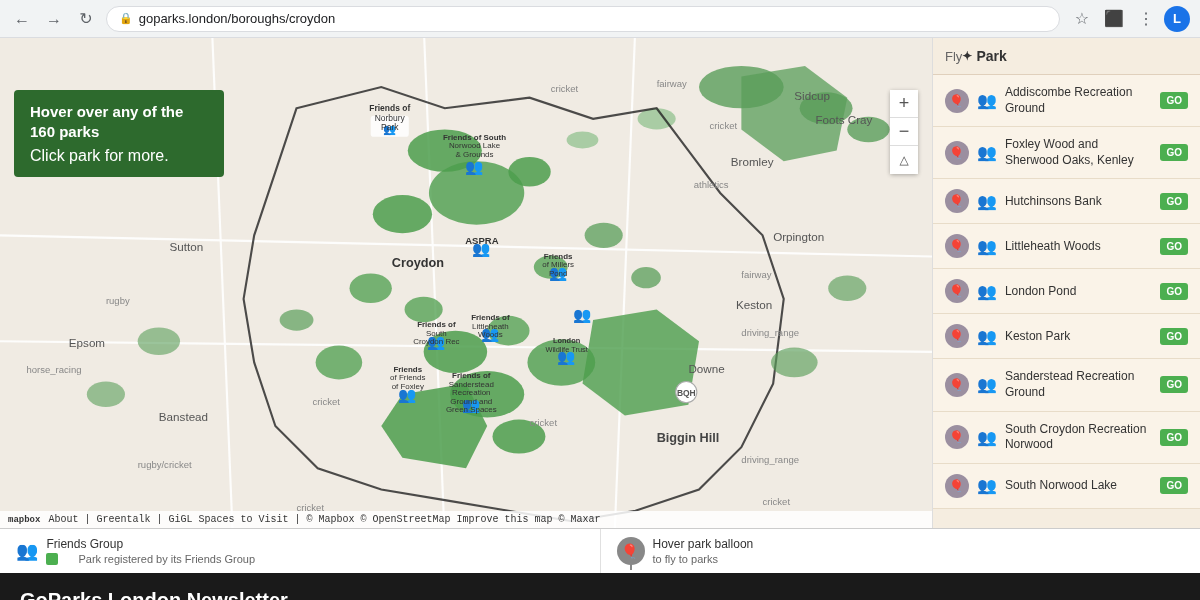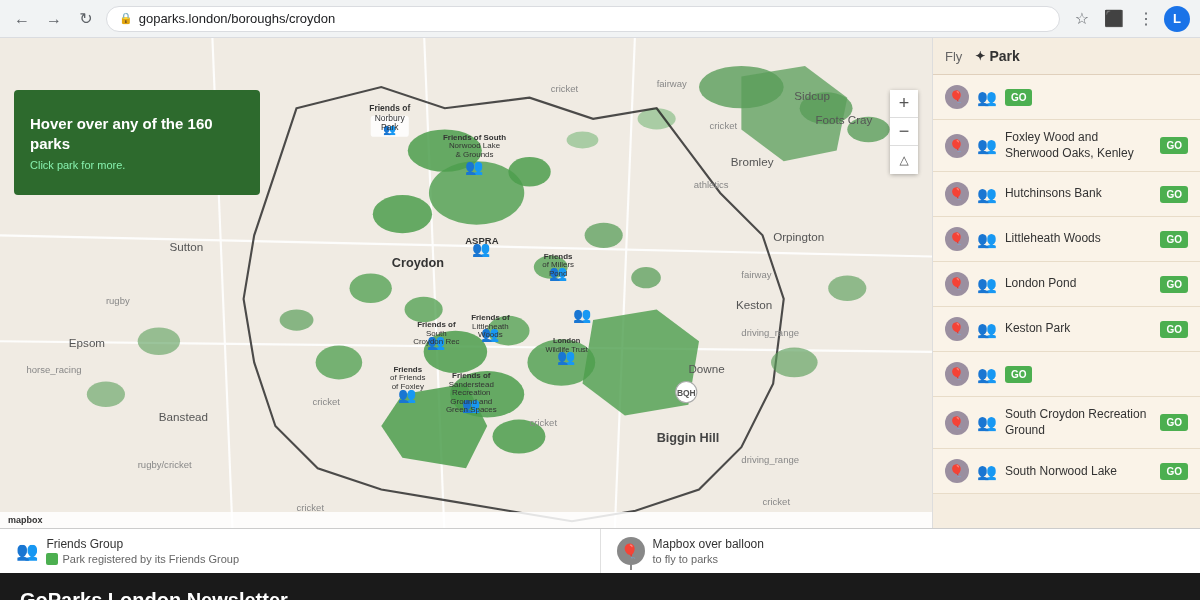--- a/index.html
+++ b/index.html
@@ -91,34 +91,34 @@
       background: #f0ebe3;
     }
 
     
     .hover-tooltip {
       position: absolute;
       top: 52px;
       left: 14px;
       background: #2d6a2d;
       color: white;
-      padding: 24px 16px;
+      padding: 12px 16px;
       border-radius: 4px;
-      width: 246px;
+      width: 210px;
       z-index: 10;
     }
     .hover-tooltip .title {
       font-size: 15px;
       font-weight: bold;
       line-height: 1.3;
       margin-bottom: 6px;
     }
     .hover-tooltip .subtitle {
-      font-size: 11px;
-      color: #86efac;
+      font-size: 16px;
+      color: #ffffff;
     }
 
     
     .map-controls {
       position: absolute;
       top: 52px;
       right: 14px;
       z-index: 10;
       display: flex;
       flex-direction: column;
@@ -144,20 +144,21 @@
       bottom: 0;
       left: 0;
       right: 0;
       background: rgba(255,255,255,0.85);
       padding: 3px 8px;
       font-size: 10px;
       color: #333;
       display: flex;
       align-items: center;
       gap: 8px;
+      font-family: Liberation Mono, monospace;
     }
     .mapbox-logo {
       font-size: 9px;
       font-weight: bold;
       color: #333;
     }
 
     
     .map-svg {
       width: 100%;
@@ -173,21 +174,21 @@
       display: flex;
       flex-direction: column;
       border-left: 1px solid #ddd;
       height: 490px;
     }
     .panel-header {
       background: #f5ede0;
       padding: 10px 12px;
       display: flex;
       align-items: center;
-      gap: 13px;
+      gap: 0;
       border-bottom: 1px solid #e0d0bc;
       flex-shrink: 0;
     }
     .panel-header-fly {
       font-size: 13px;
       color: #666;
     }
     .panel-header-park {
       font-size: 14px;
       font-weight: bold;
@@ -281,21 +282,21 @@
     .legend-title {
       font-size: 12px;
       font-weight: normal;
       color: #333;
     }
     .legend-subtitle {
       font-size: 11px;
       color: #666;
       display: flex;
       align-items: center;
-      gap: 4px;
+      gap: 20px;
     }
     .legend-green-square {
       width: 12px; height: 12px;
       background: #4caf50;
       border-radius: 2px;
       flex-shrink: 0;
     }
 
     
     .balloon-legend {
@@ -523,37 +524,39 @@
         </div>
 
         <div class="map-controls">
           <button class="map-ctrl-btn">+</button>
           <button class="map-ctrl-btn">−</button>
           <button class="map-ctrl-btn" style="font-size:12px;">△</button>
         </div>
 
         <div class="map-attribution">
           <span class="mapbox-logo">mapbox</span>
+          <span>About | Greentalk | GiGL Spaces to Visit | © Mapbox © OpenStreetMap  Improve this map © Maxar</span>
         </div>
       </div>
     </div>
 
     <div class="right-panel">
       <div class="panel-header">
         <span class="panel-header-fly">Fly</span>
         <div class="panel-header-park">
           <span class="park-icon-small">✦</span>
           <span>Park</span>
         </div>
       </div>
       <div class="panel-scroll-container">
 
       <div class="park-item">
       <div class="balloon-icon" style="background: #9b8fa0;">🎈</div>
       <span class="park-group-icon">👥</span>
+      <span class="park-name">Addiscombe Recreation Ground</span>
       <span class="go-badge">GO</span>
     </div>
           <div class="park-item">
       <div class="balloon-icon" style="background: #9b8fa0;">🎈</div>
       <span class="park-group-icon">👥</span>
       <span class="park-name">Foxley Wood and Sherwood Oaks, Kenley</span>
       <span class="go-badge">GO</span>
     </div>
           <div class="park-item">
       <div class="balloon-icon" style="background: #9b8fa0;">🎈</div>
@@ -575,26 +578,27 @@
     </div>
           <div class="park-item">
       <div class="balloon-icon" style="background: #9b8fa0;">🎈</div>
       <span class="park-group-icon">👥</span>
       <span class="park-name">Keston Park</span>
       <span class="go-badge">GO</span>
     </div>
           <div class="park-item">
       <div class="balloon-icon" style="background: #9b8fa0;">🎈</div>
       <span class="park-group-icon">👥</span>
-      <span class="go-badge">GO</span>
-    </div>
-          <div class="park-item">
-      <div class="balloon-icon" style="background: #9b8fa0;">🎈</div>
-      <span class="park-group-icon">👥</span>
-      <span class="park-name">South Croydon Recreation Ground</span>
+      <span class="park-name">Sanderstead Recreation Ground</span>
+      <span class="go-badge">GO</span>
+    </div>
+          <div class="park-item">
+      <div class="balloon-icon" style="background: #9b8fa0;">🎈</div>
+      <span class="park-group-icon">👥</span>
+      <span class="park-name">South Croydon Recreation Norwood</span>
       <span class="go-badge">GO</span>
     </div>
           <div class="park-item">
       <div class="balloon-icon" style="background: #9b8fa0;">🎈</div>
       <span class="park-group-icon">👥</span>
       <span class="park-name">South Norwood Lake</span>
       <span class="go-badge">GO</span>
     </div>
         </div>
     </div>
@@ -607,21 +611,21 @@
         <span class="legend-title">Friends Group</span>
         <span class="legend-subtitle">
           <span class="legend-green-square"></span>
           <span>Park registered by its Friends Group</span>
         </span>
       </div>
     </div>
     <div class="balloon-legend">
       <div class="balloon-legend-icon">🎈</div>
       <div class="legend-text-block">
-        <span class="legend-title">Mapbox over balloon</span>
+        <span class="legend-title">Hover park balloon</span>
         <span class="legend-subtitle">to fly to parks</span>
       </div>
     </div>
   </div>
 
   <div class="newsletter-bar">
     <span class="newsletter-title">GoParks London Newsletter</span>
   </div>
 </div>
 

